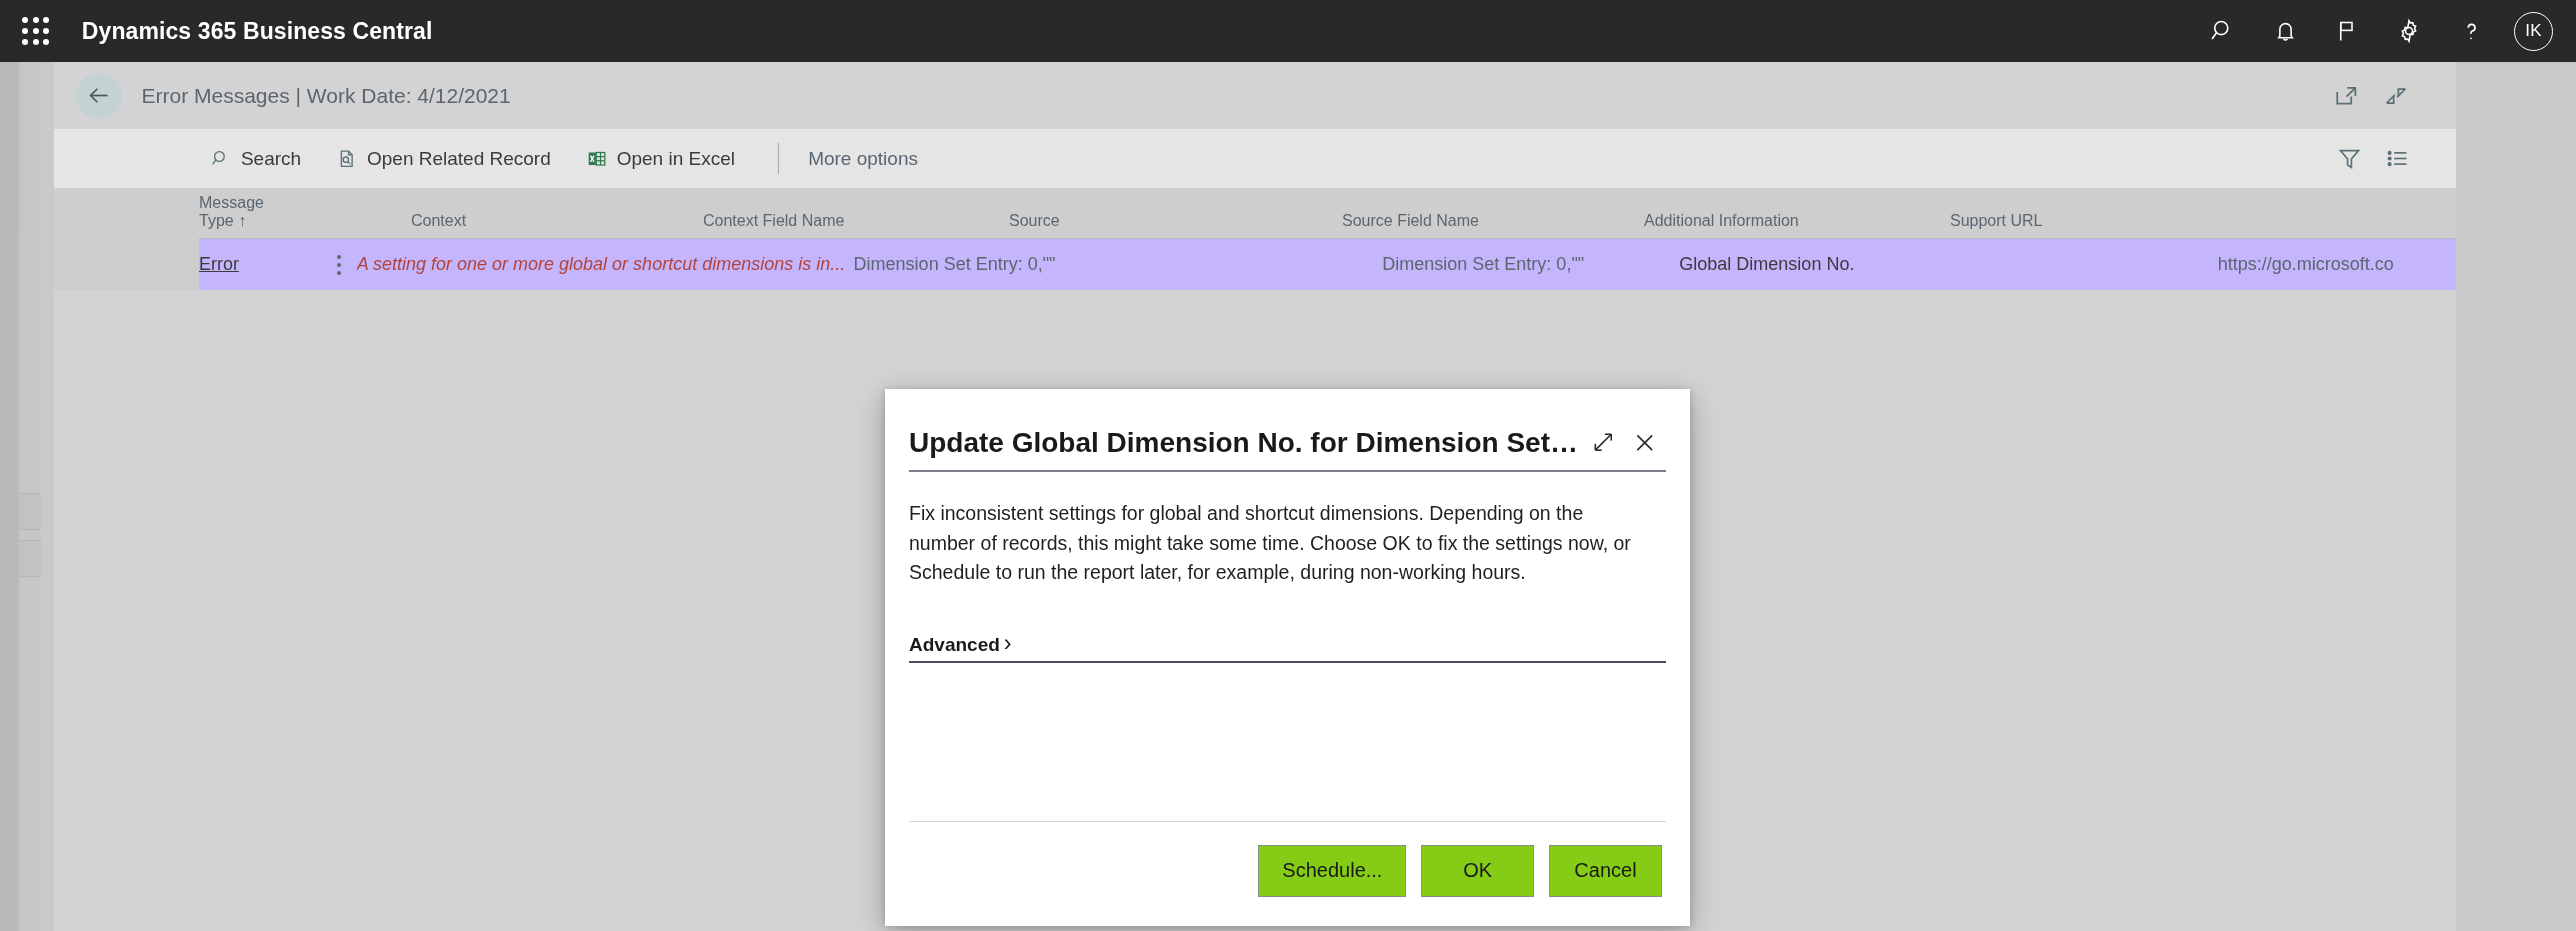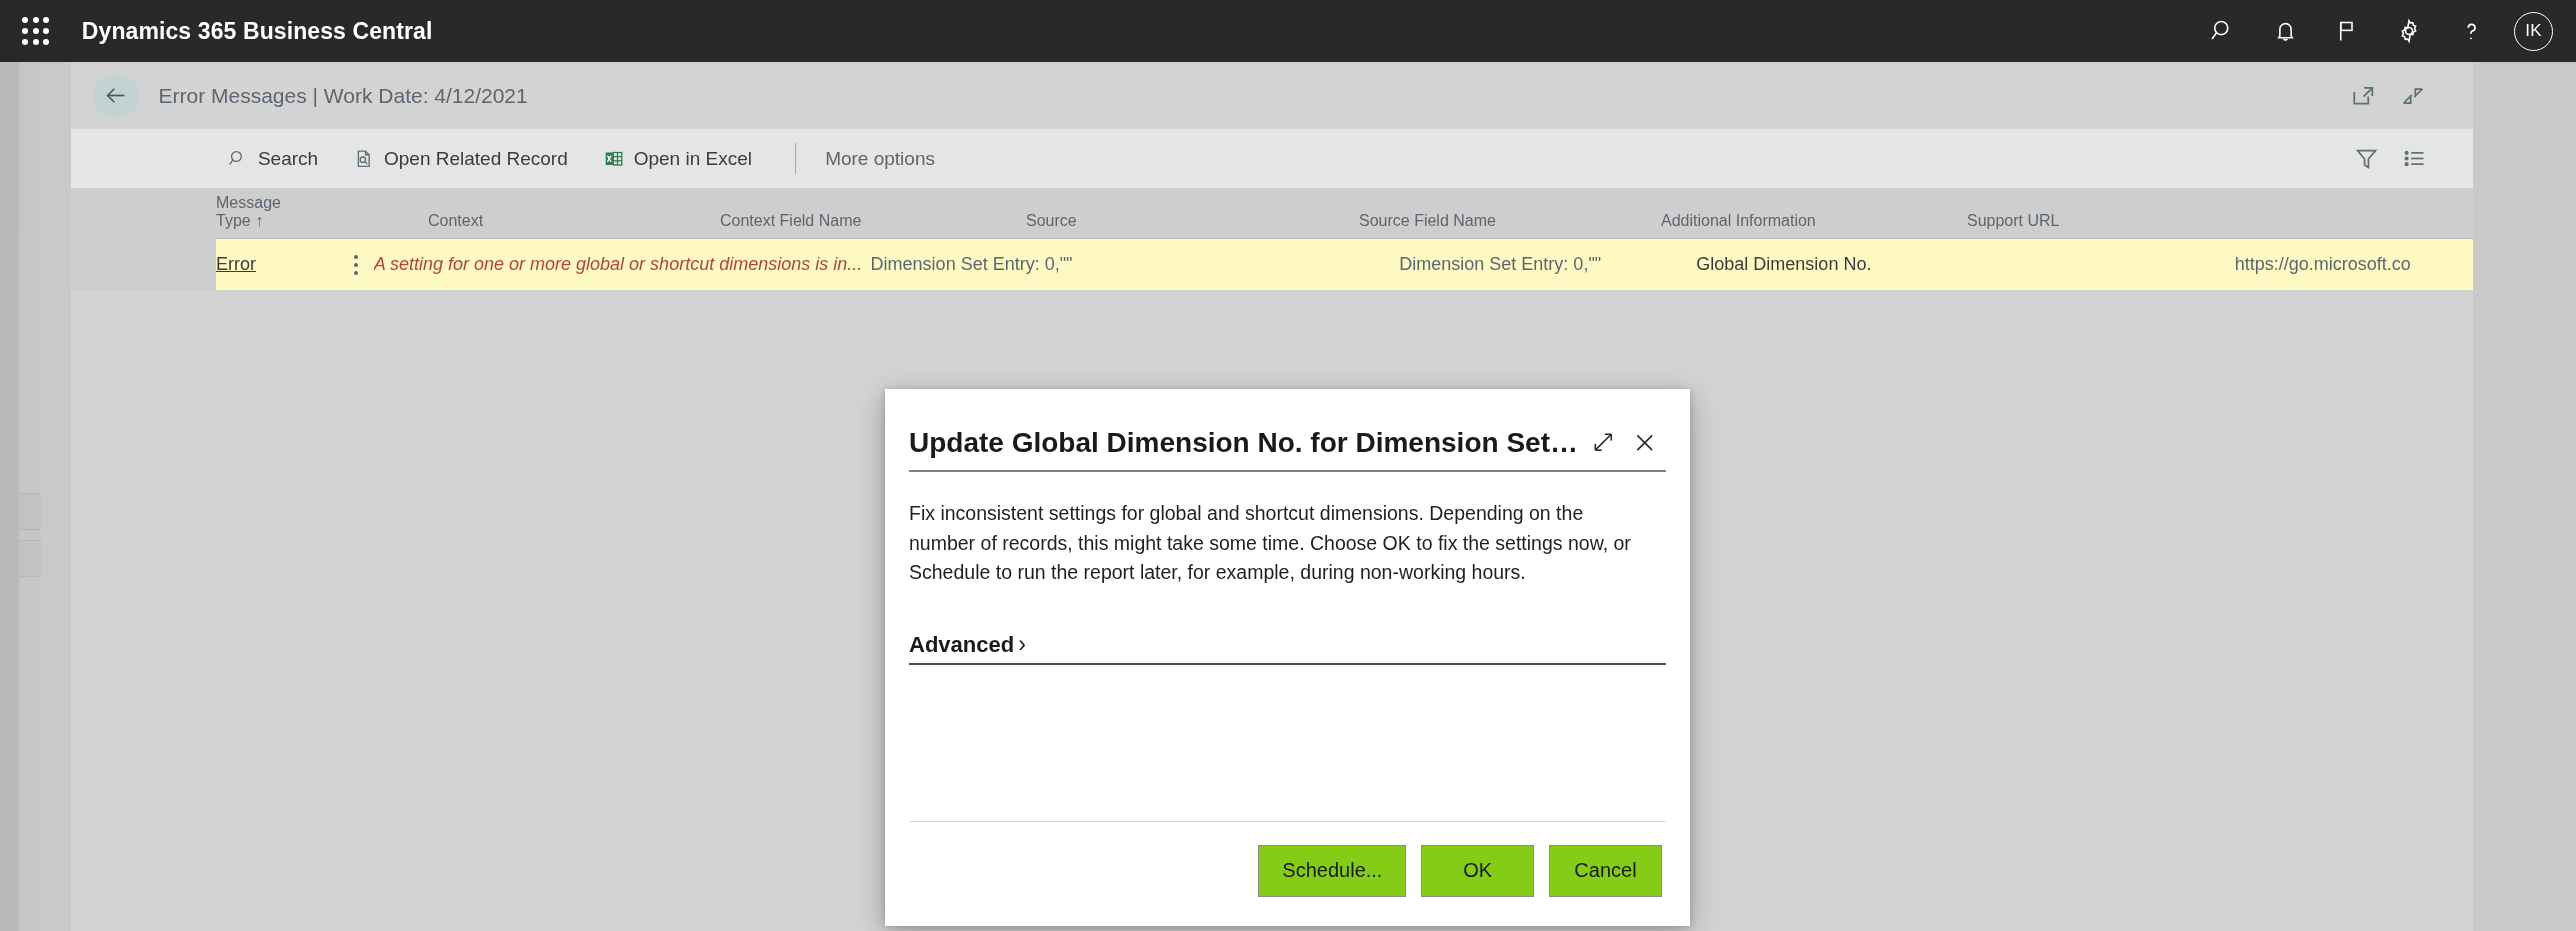--- a/index.html
+++ b/index.html
@@ -54,21 +54,21 @@
   }
   .ab-icon svg { display: block; }
   .avatar {
     width: 39px; height: 39px; border-radius: 50%; border: 1.7px solid #ffffff;
     display: flex; align-items: center; justify-content: center;
     color: #ffffff; font-size: 17px; letter-spacing: 0.3px; margin-left: 12px; cursor: pointer;
   }
 
   
   .page {
-    position: absolute; left: 71px; top: 62px; width: 2402px; height: 870px;
+    position: absolute; left: 54px; top: 62px; width: 2402px; height: 870px;
     background: #d3d3d3;
     z-index: 10;
   }
   .page-header {
     height: 67px; display: flex; align-items: center; position: relative;
     background: #d3d3d3;
   }
   .back-btn {
     margin-left: 21.5px; width: 46px; height: 46px; border-radius: 50%;
     background: #c4d2d4; display: flex; align-items: center; justify-content: center; cursor: pointer;
@@ -99,21 +99,21 @@
     display: flex; align-items: flex-end; height: 51px;
     border-bottom: 0.7px solid #b9b9b9;
     gap: 24px;
   }
   .gh {
     font-size: 16px; color: #5b6670; padding-bottom: 6.7px; line-height: 1.18;
     white-space: nowrap; cursor: pointer;
   }
   .gh .sub { display: block; }
   .grid-row {
-    display: flex; align-items: center; height: 51px; background: #fef9c3;
+    display: flex; align-items: center; height: 51px; background: #c4b5fd;
   }
   .gc { font-size: 18px; color: #5b6670; white-space: nowrap; overflow: hidden; }
   .gc.err {
     color: #b2443c; font-style: italic;
   }
   .gc.link {
     color: #3b3b3b; text-decoration: underline; cursor: pointer;
   }
   .gc.dark { color: #3b3b3b; }
   .row-menu {
@@ -150,21 +150,21 @@
   .dlg-ticon { width: 42px; height: 42px; display: flex; align-items: center; justify-content: center; cursor: pointer; }
   .dlg-title-rule { margin: 0 24px; height: 2px; background: #7b7f8a; }
   .dlg-body { padding: 27px 24px 0 24px; flex: 1; }
   .dlg-text {
     font-size: 19.5px; line-height: 1.52; color: #1f1f1f; max-width: 731px;
   }
   .dlg-advanced {
     margin-top: 44px; display: flex; align-items: baseline; gap: 4px;
     cursor: pointer; width: fit-content;
   }
-  .dlg-advanced .lbl { font-size: 22px; font-weight: bold; color: #1a1a1a; }
+  .dlg-advanced .lbl { font-size: 19px; font-weight: bold; color: #1a1a1a; }
   .dlg-advanced .chev { font-size: 23px; color: #1a1a1a; line-height: 1; }
   .dlg-adv-rule { margin-top: 5.4px; height: 2px; background: #4b4f5c; }
   .dlg-footer-rule { margin: 0 24px; height: 0.7px; background: #d6d6d6; }
   .dlg-footer {
     display: flex; justify-content: flex-end; align-items: center; gap: 14.8px;
     padding: 23px 28px 29.5px 24px;
   }
   .dlg-btn {
     min-width: 113px; height: 52px; padding: 0 17.4px;
     background: #84cc16; border: 0.7px solid #8a8a8a;

